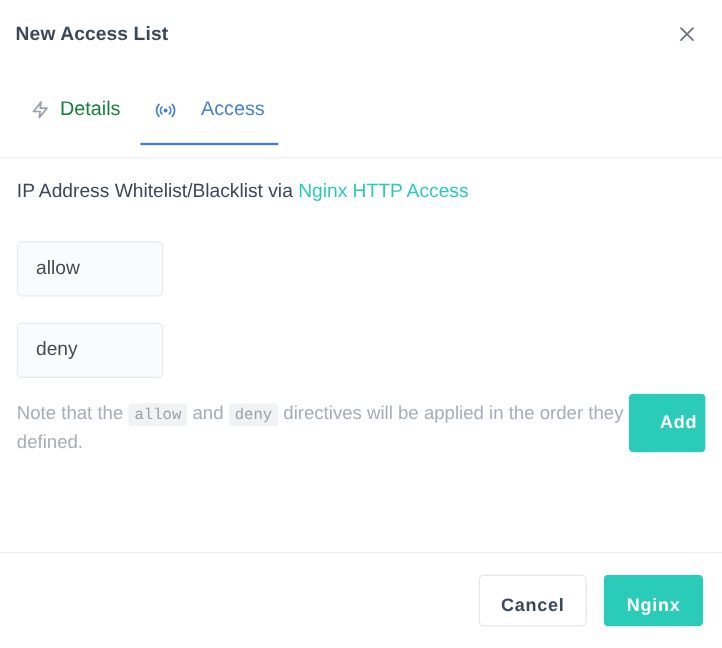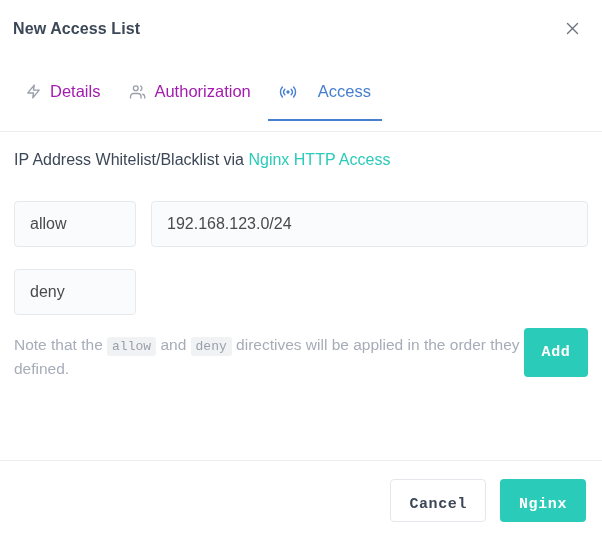--- a/index.html
+++ b/index.html
@@ -67,21 +67,21 @@
     align-items: flex-start;
     padding: 18px 0 0 10px;
     border-bottom: 1px solid #eceef1;
   }
   .tab {
     display: flex;
     align-items: center;
     gap: 7px;
     padding: 0 14px 12px 14px;
     font-size: 16.5px;
-    color: #a21caf;
+    color: #15803d;
     cursor: pointer;
     position: relative;
     box-sizing: border-box;
     height: 45px;
   }
   .tab .tab-ico {
     display: inline-flex;
     align-items: center;
     justify-content: center;
     width: 19px;
@@ -163,24 +163,25 @@
   .add-row {
     position: absolute;
     right: 14px;
     top: 196px;
   }
   .btn {
     border: 1px solid transparent;
     border-radius: 4px;
     font-size: 15px;
     font-weight: bold;
-    font-family: Liberation Mono, monospace;
+    font-family: Liberation Sans, sans-serif;
     cursor: pointer;
     letter-spacing: .6px;
     line-height: 1;
+    text-align: right;
   }
   .btn-teal {
     background: #2bcbba;
     color: #ffffff;
   }
   .btn-add {
     width: 64px;
     height: 49px;
   }
   .btn-outline {
@@ -227,31 +228,20 @@
 
     <div class="tab">
       <span class="tab-ico">
         <svg width="17" height="17" viewBox="0 0 24 24" fill="none" stroke="#9aa0ac" stroke-width="2" stroke-linecap="round" stroke-linejoin="round">
           <polyline points="13 3 4 14 12 14 11 21 20 10 12 10 13 3"></polyline>
         </svg>
       </span>
       <span>Details</span>
     </div>
 
-    <div class="tab">
-      <span class="tab-ico">
-        <svg width="18" height="18" viewBox="0 0 24 24" fill="none" stroke="#9aa0ac" stroke-width="1.8" stroke-linecap="round" stroke-linejoin="round">
-          <path d="M16 20v-2a4 4 0 0 0-4-4H6a4 4 0 0 0-4 4v2"></path>
-          <circle cx="9" cy="7" r="3.2"></circle>
-          <path d="M21 20v-1.6a3.6 3.6 0 0 0-2.7-3.4"></path>
-          <path d="M15.5 4.2a3.2 3.2 0 0 1 0 5.7"></path>
-        </svg>
-      </span>
-      <span>Authorization</span>
-    </div>
 
     <div class="tab active">
       <span class="tab-ico">
         <svg width="18" height="18" viewBox="0 0 24 24" fill="none" stroke="#467fcf" stroke-width="1.9" stroke-linecap="round">
           <circle cx="12" cy="12" r="2.2" fill="#467fcf" stroke="none"></circle>
           <path d="M7.8 8.2a5.6 5.6 0 0 0 0 7.6"></path>
           <path d="M16.2 8.2a5.6 5.6 0 0 1 0 7.6"></path>
           <path d="M4.6 5.4a9.6 9.6 0 0 0 0 13.2"></path>
           <path d="M19.4 5.4a9.6 9.6 0 0 1 0 13.2"></path>
         </svg>
@@ -264,21 +254,20 @@
   <div class="modal-body">
 
     <p class="desc">
       <span>IP Address Whitelist/Blacklist via </span><a href="#">Nginx HTTP Access</a>
     </p>
 
     <div class="rule-row">
       <div class="sel-wrap">
         <input class="form-control" type="text" readonly="" value="allow" style="">
       </div>
-      <input class="form-control rule-value" type="text" value="192.168.123.0/24" style="">
     </div>
 
     <div class="rule-row">
       <div class="sel-wrap">
         <input class="form-control" type="text" readonly="" value="deny" style="">
       </div>
     </div>
 
     <p class="note">
       <span>Note that the </span><code>allow</code><span> and </span><code>deny</code><span> directives will be applied in the order they are defined.</span>

